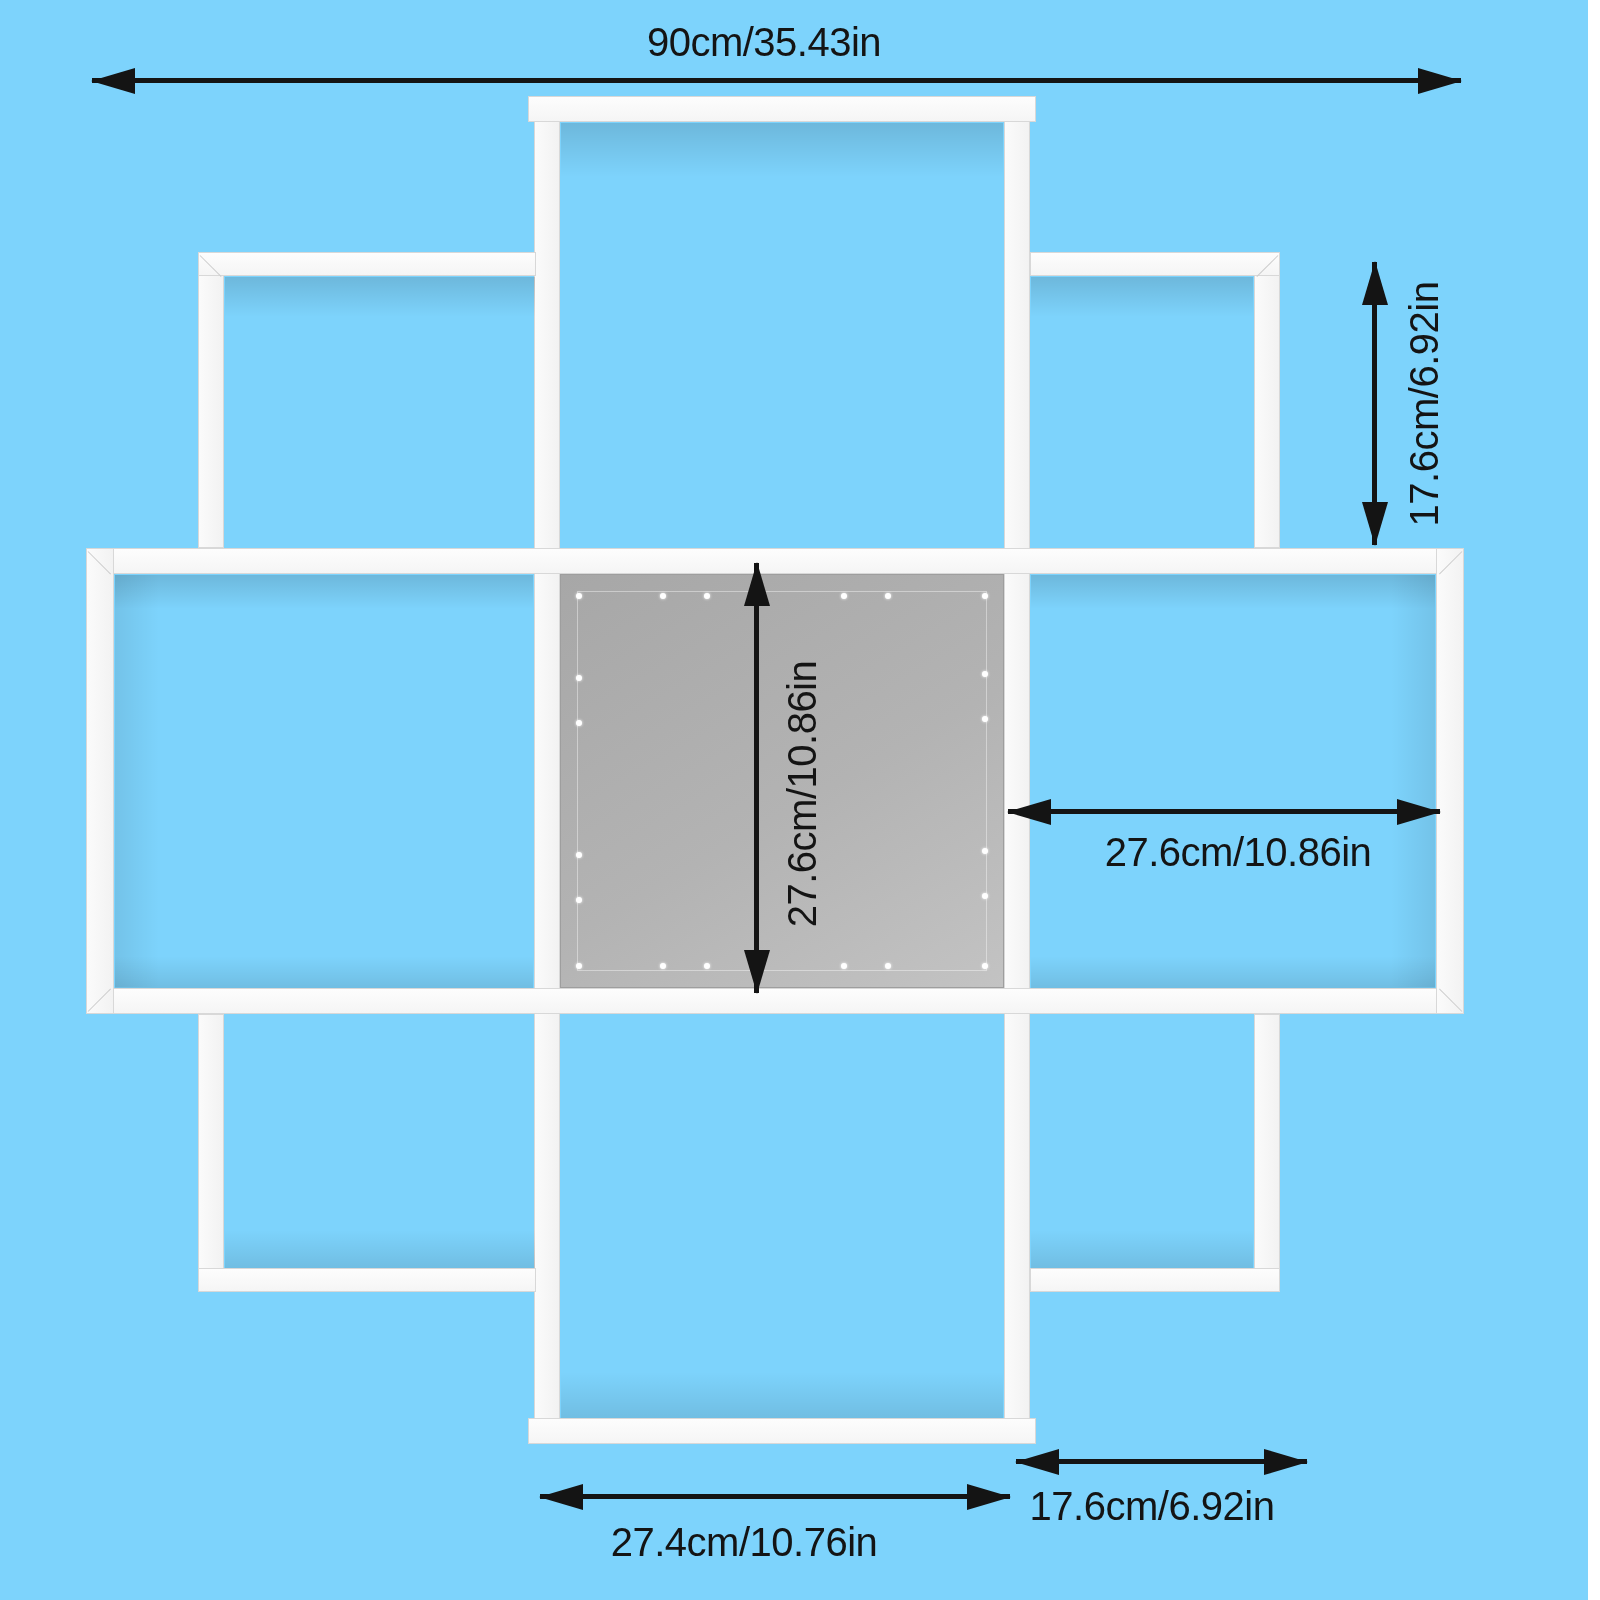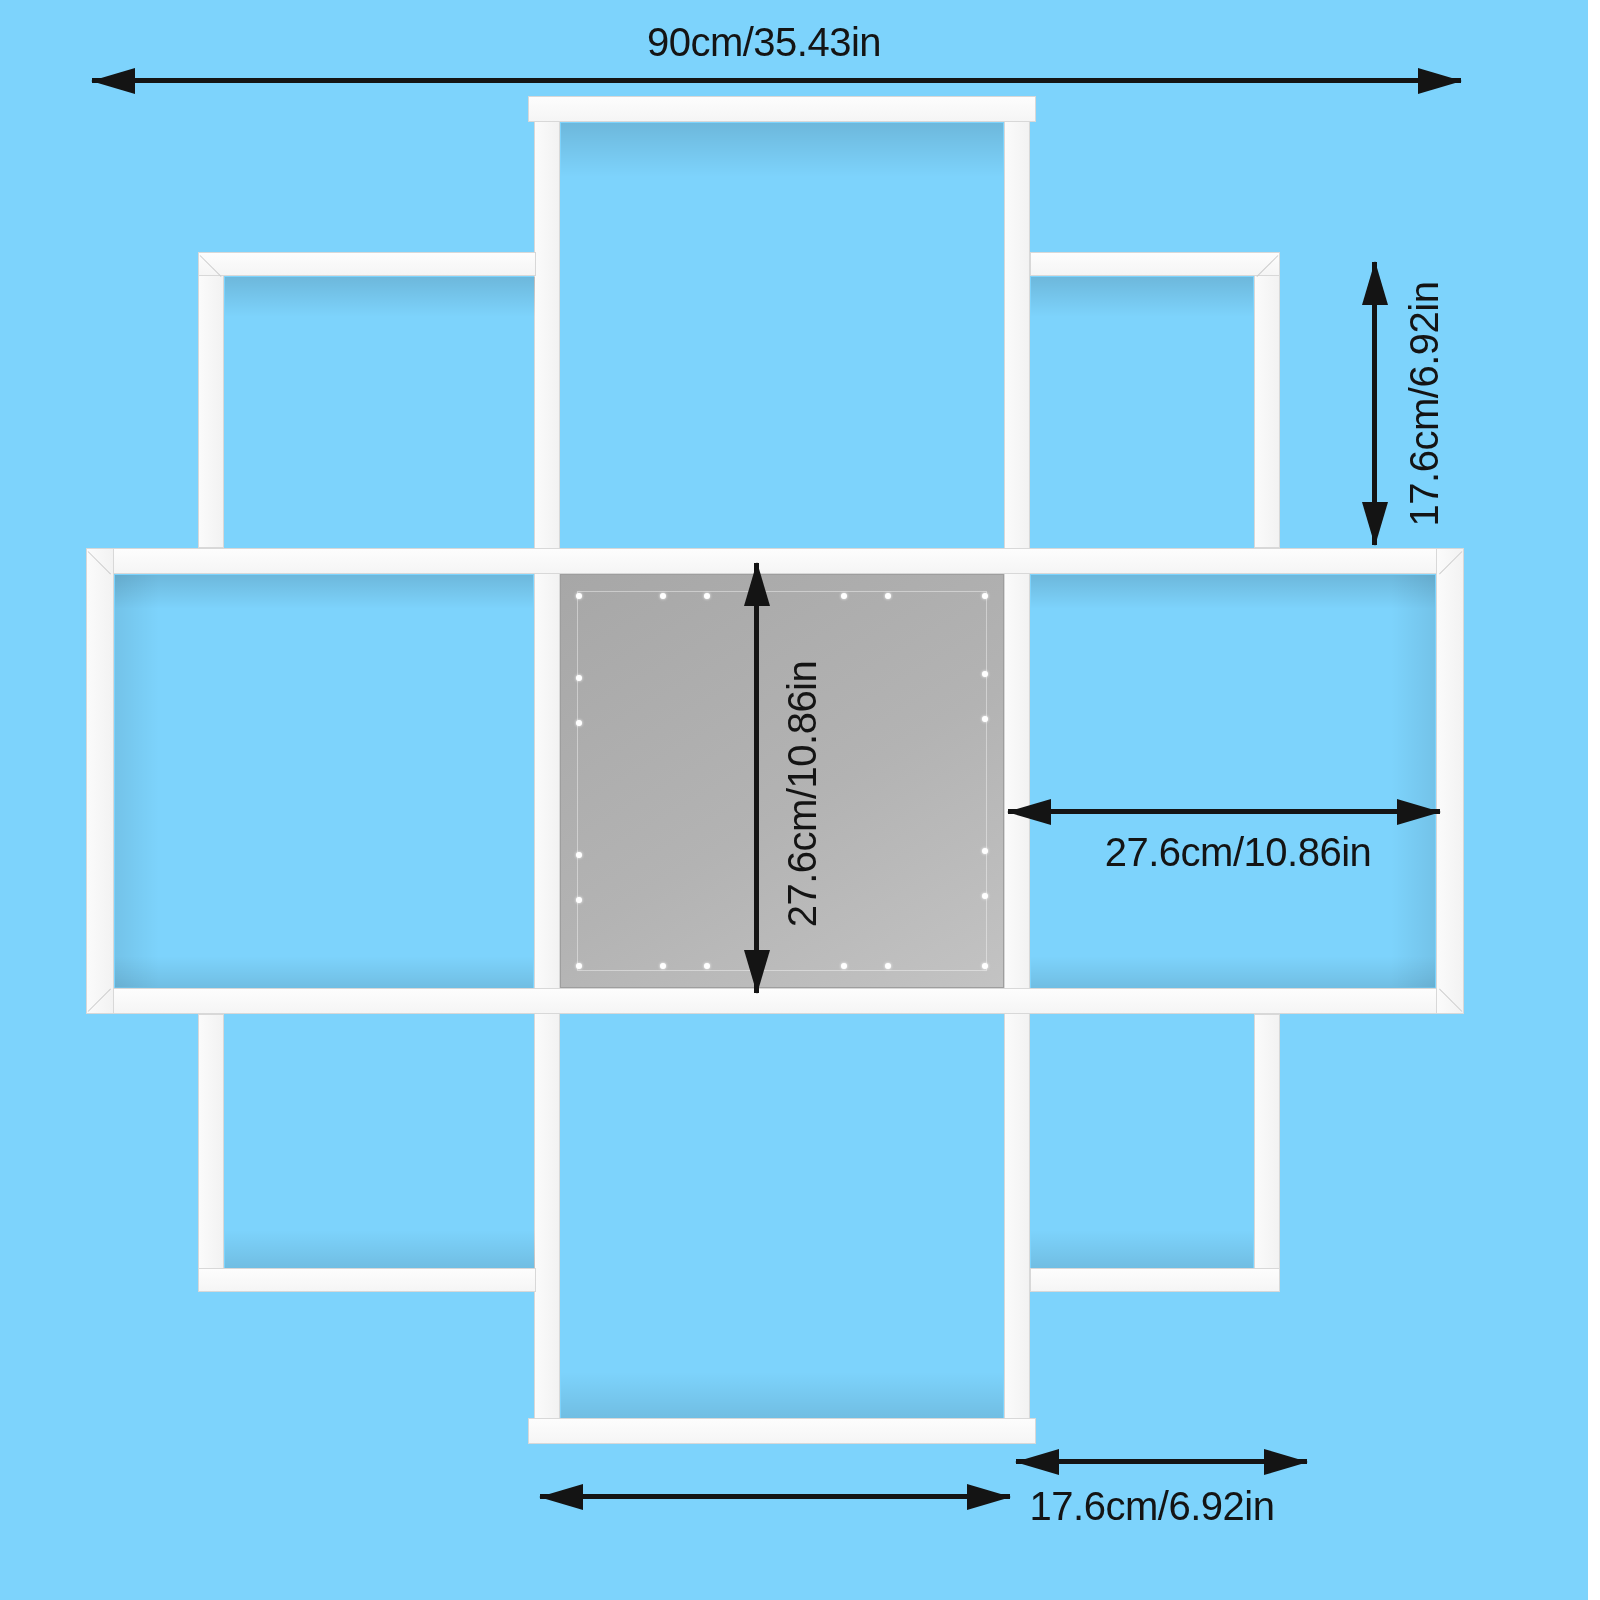--- a/index.html
+++ b/index.html
@@ -136,17 +136,18 @@
   <div class="v-arrow" style="left:1372px;top:262px;height:283px;"></div>
   <div class="dim-label rot" style="left:1424px;top:404px;">17.6cm/6.92in</div>
 
   <div class="v-arrow" style="left:754px;top:563px;height:430px;"></div>
   <div class="dim-label rot" style="left:802px;top:794px;">27.6cm/10.86in</div>
 
   <div class="h-arrow" style="left:1008px;top:809px;width:432px;"></div>
   <div class="dim-label" style="left:1238px;top:852px;">27.6cm/10.86in</div>
 
   <div class="h-arrow" style="left:540px;top:1494px;width:470px;"></div>
+  <div class="dim-label" style="left:744px;top:1542px;">27.4cm/10.76in</div>
 
   <div class="h-arrow" style="left:1016px;top:1459px;width:291px;"></div>
   <div class="dim-label" style="left:1152px;top:1506px;">17.6cm/6.92in</div>
 
 </div>
 
 </body></html>

